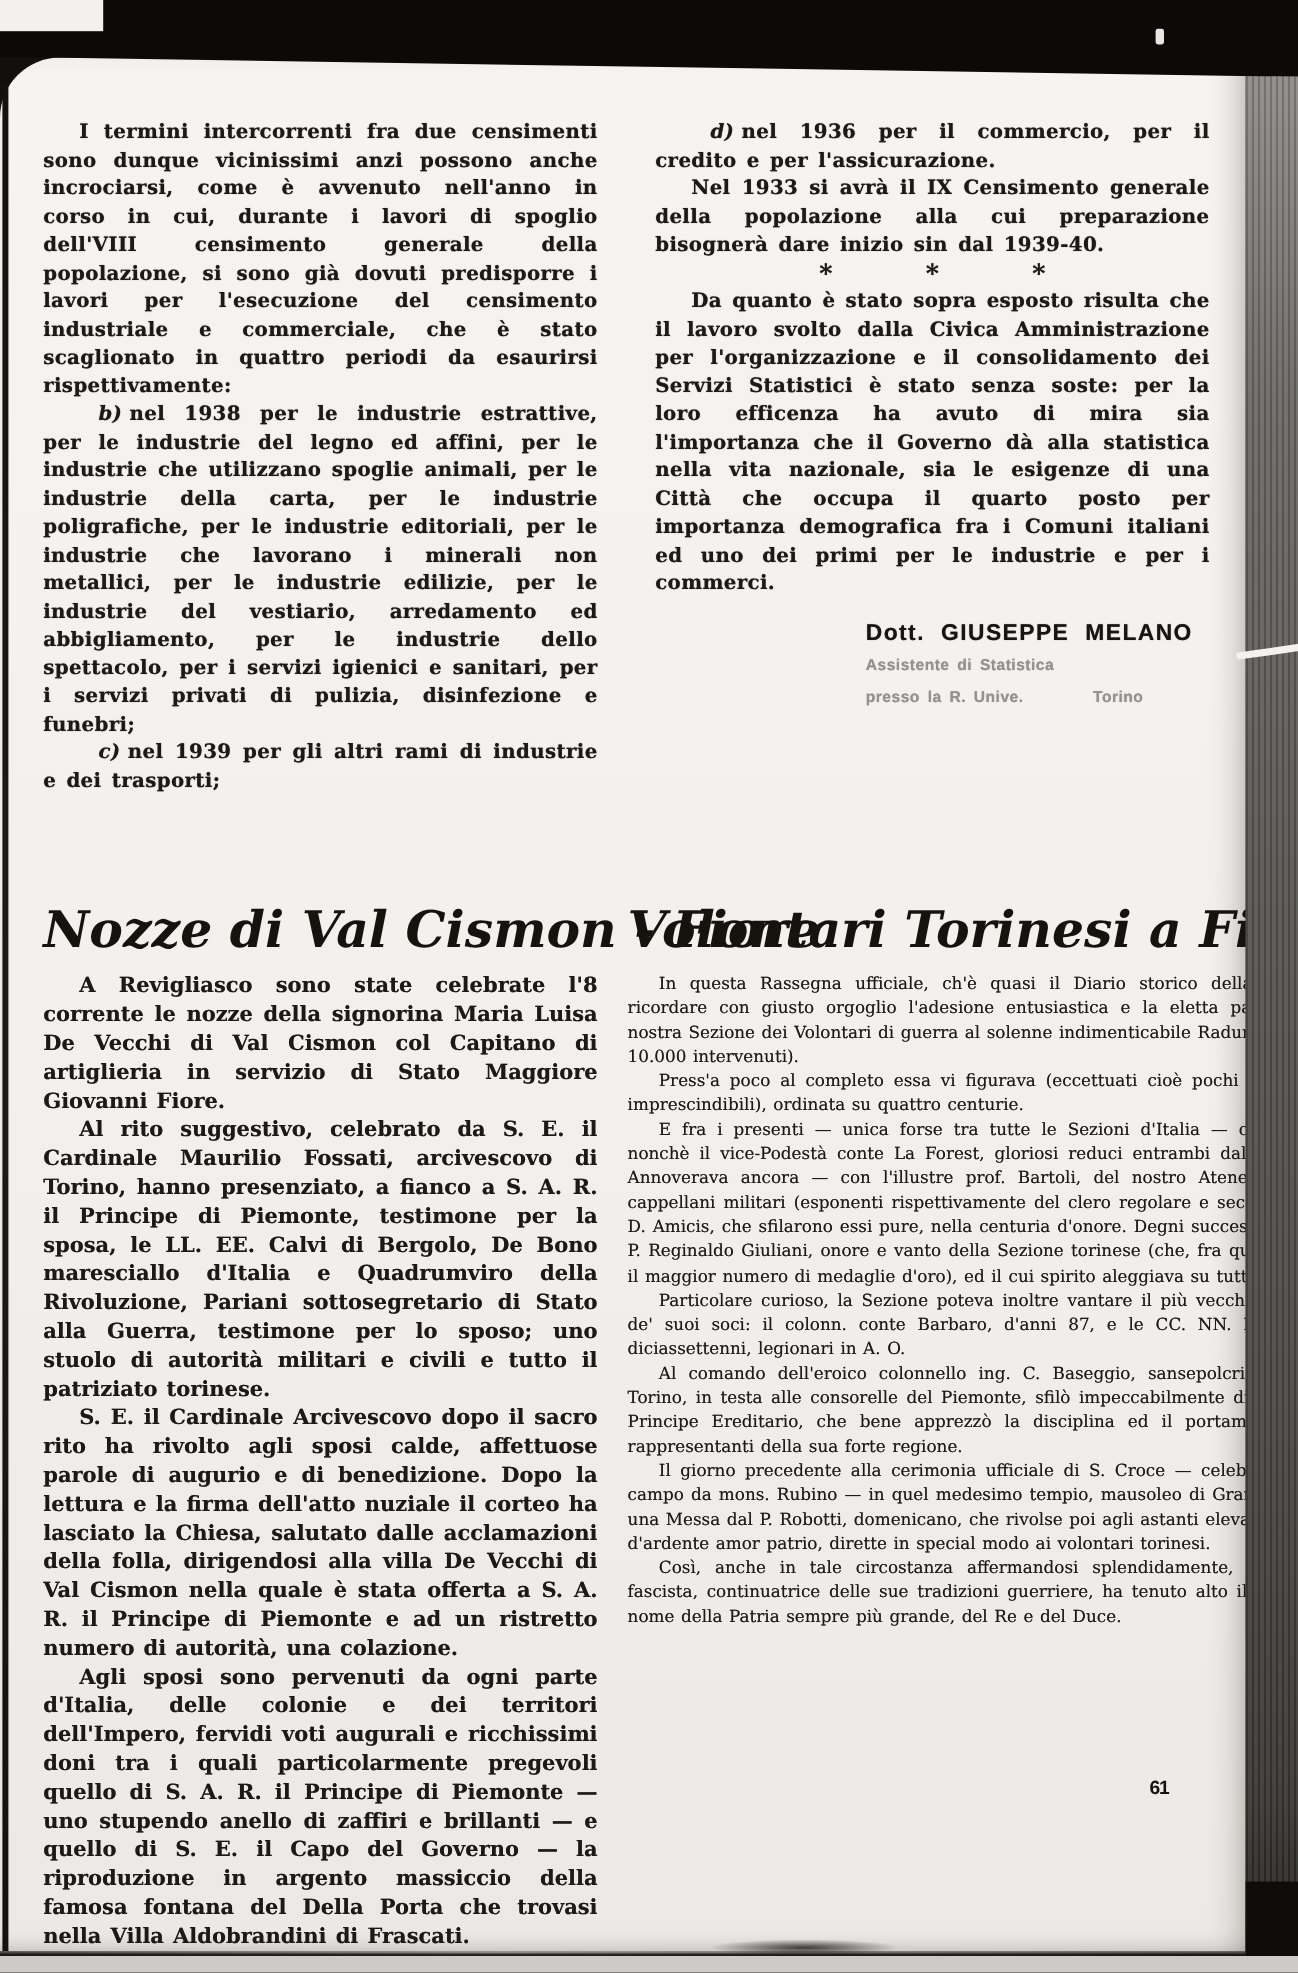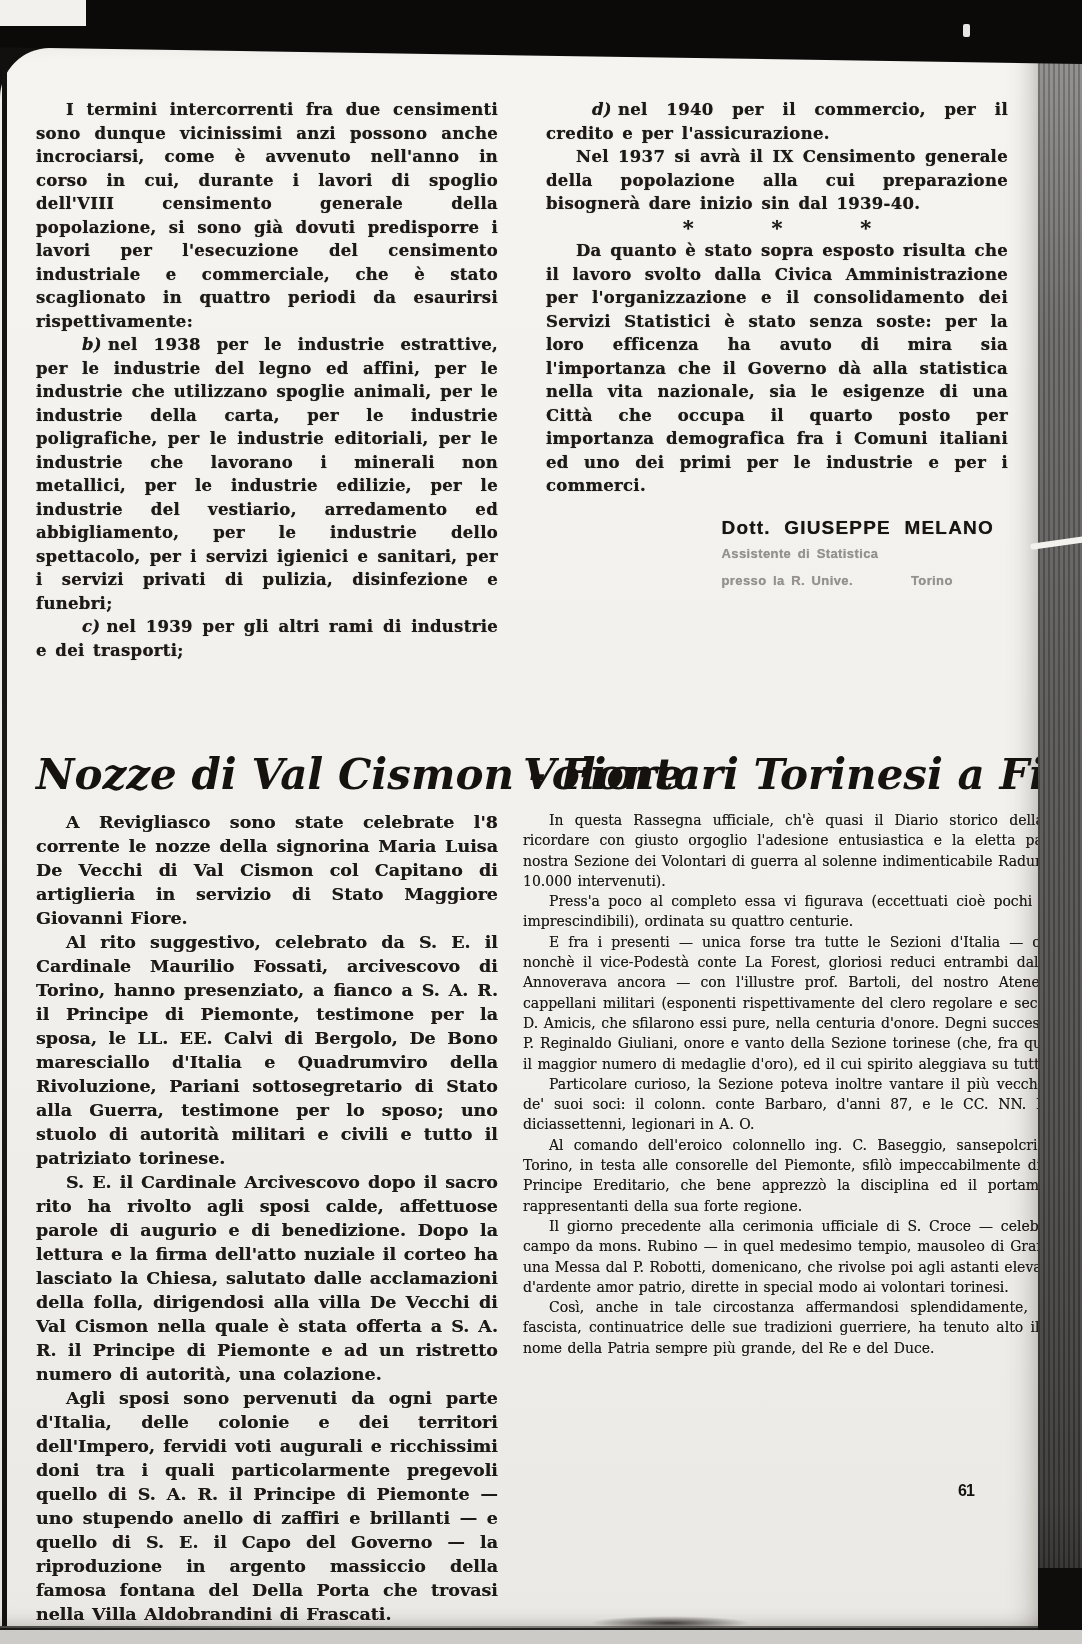--- a/index.html
+++ b/index.html
@@ -112,22 +112,22 @@
 <div class="page">
   <div class="content">
 
     <div class="top-section">
       <div class="col">
         <p class="intro">I termini intercorrenti fra due censimenti sono dunque vicinissimi anzi possono anche incrociarsi, come è avvenuto nell'anno in corso in cui, durante i lavori di spoglio dell'VIII censimento generale della popolazione, si sono già dovuti predisporre i lavori per l'esecuzione del censimento industriale e commerciale, che è stato scaglionato in quattro periodi da esaurirsi rispettivamente:</p>
         <p class="list-item"><span class="lead-letter">b)</span><span>nel 1938 per le industrie estrattive, per le industrie del legno ed affini, per le industrie che utilizzano spoglie animali, per le industrie della carta, per le industrie poligrafiche, per le industrie editoriali, per le industrie che lavorano i minerali non metallici, per le industrie edilizie, per le industrie del vestiario, arredamento ed abbigliamento, per le industrie dello spettacolo, per i servizi igienici e sanitari, per i servizi privati di pulizia, disinfezione e funebri;</span></p>
         <p class="list-item"><span class="lead-letter">c)</span><span>nel 1939 per gli altri rami di industrie e dei trasporti;</span></p>
       </div>
       <div class="col">
-        <p class="list-item"><span class="lead-letter">d)</span><span>nel 1940 per il commercio, per il credito e per l'assicurazione.</span></p>
-        <p class="intro">Nel 1937 si avrà il IX Censimento generale della popolazione alla cui preparazione bisognerà dare inizio sin dal 1939-40.</p>
+        <p class="list-item"><span class="lead-letter">d)</span><span>nel 1936 per il commercio, per il credito e per l'assicurazione.</span></p>
+        <p class="intro">Nel 1933 si avrà il IX Censimento generale della popolazione alla cui preparazione bisognerà dare inizio sin dal 1939-40.</p>
         <p class="separator">* * *</p>
         <p class="intro">Da quanto è stato sopra esposto risulta che il lavoro svolto dalla Civica Amministrazione per l'organizzazione e il consolidamento dei Servizi Statistici è stato senza soste: per la loro efficenza ha avuto di mira sia l'importanza che il Governo dà alla statistica nella vita nazionale, sia le esigenze di una Città che occupa il quarto posto per importanza demografica fra i Comuni italiani ed uno dei primi per le industrie e per i commerci.</p>
         <div class="byline">
           <div class="byline-name">Dott. GIUSEPPE MELANO</div>
           <div class="byline-sub">Assistente di Statistica</div>
           <div class="byline-sub"><span>presso la R. Unive.</span><span class="byline-gap"></span><span>Torino</span></div>
         </div>
       </div>
     </div>
 

